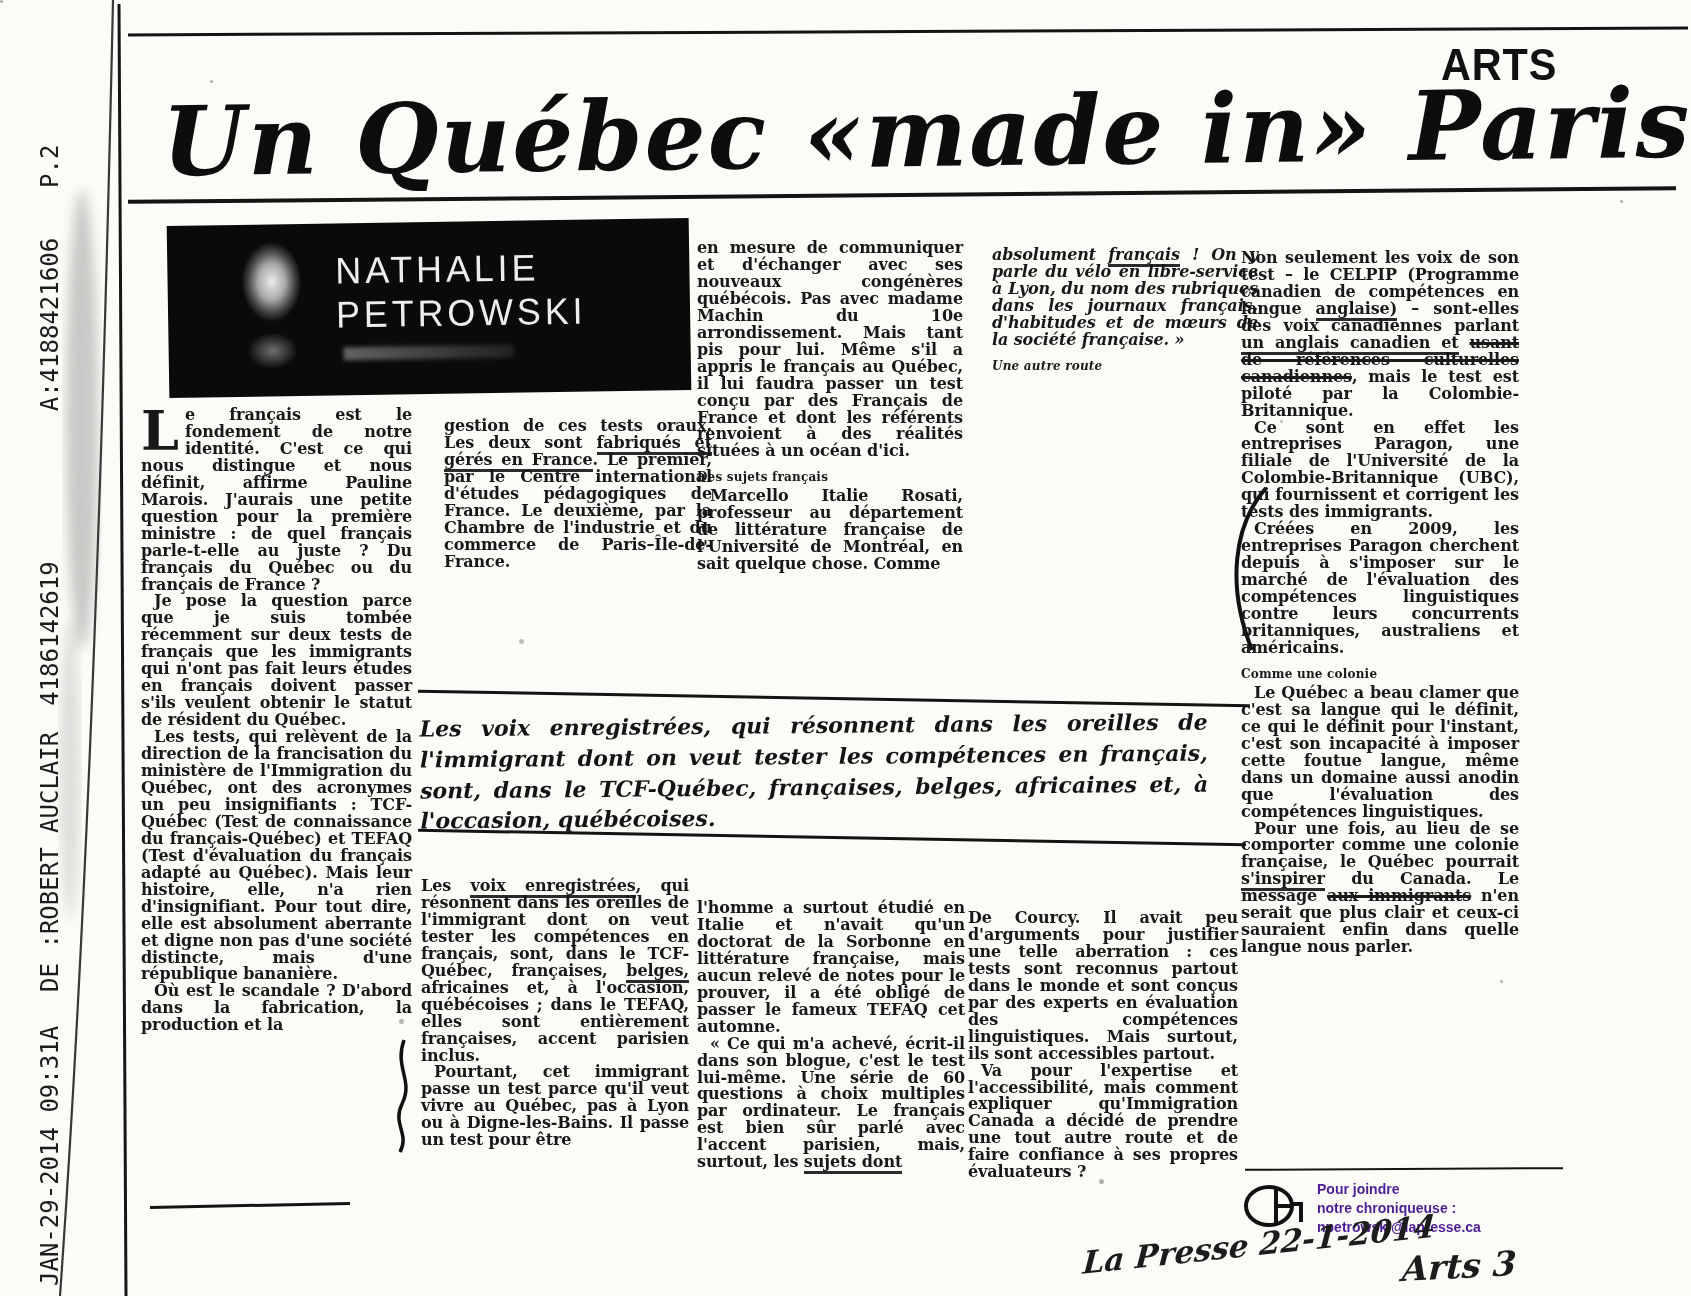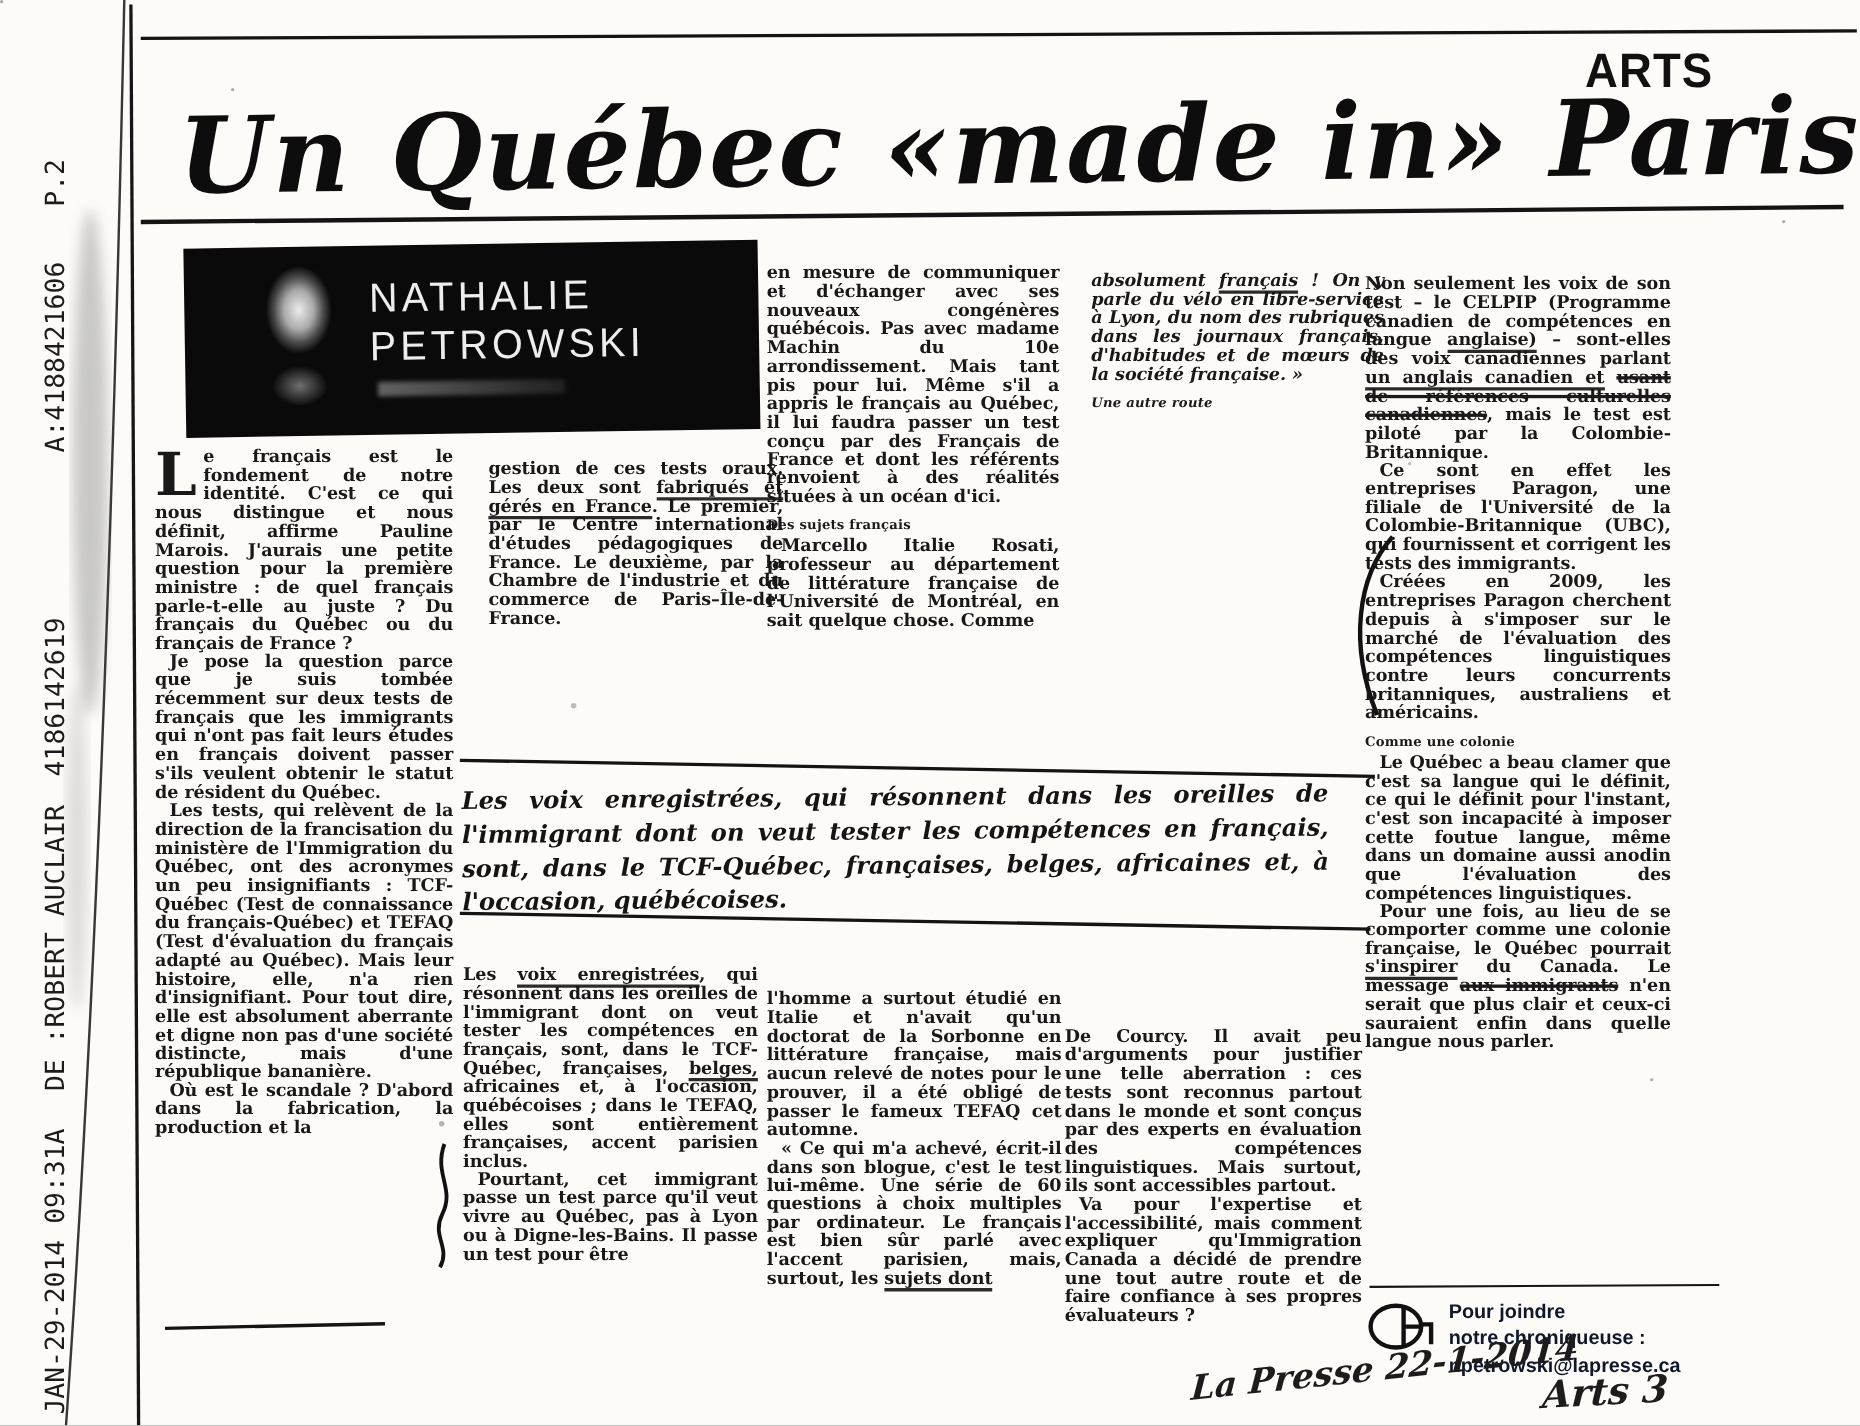--- a/index.html
+++ b/index.html
@@ -64,21 +64,21 @@
     filter:blur(2px);
   }
   
   .col { position:absolute; }
   #col1  { left:141px;  top:407px; width:271px; }
   #col2t { left:421px;  top:418px; width:268px;margin-left:23px; }
   #col2b { left:421px;  top:878px; width:268px; }
   #col3t { left:697px;  top:240px; width:266px; }
   #col3b { left:697px;  top:900px; width:268px; }
   #col4t { left:992px;  top:247px; width:266px;font-style:italic; }
-  #col4b { left:968px;  top:910px; width:270px;margin-top:24px; }
+  #col4b { left:968px;  top:910px; width:270px; }
   #col5  { left:1241px; top:250px; width:278px; }
   .col p {
     margin:0; text-align:justify; font-size:16px; line-height:1.06;
     font-weight:bold; letter-spacing:-0.1px; color:#181818;
   }
   .col p + p, .col h3 + p { text-indent:13px; }
   .col h3 {
     margin:10px 0 4px 0; font-size:12px; font-weight:bold; letter-spacing:0.2px;
   }
   .dropcap {
@@ -91,22 +91,22 @@
   .pullquote {
     position:absolute; left:420px; top:710px; width:788px;
     font-size:22px; font-style:italic; font-weight:bold; line-height:1.4;
     text-align:justify; transform:rotate(-0.5deg); color:#141414;
   }
   
   .footer { position:absolute; left:1243px; top:1180px; width:340px; }
   .mouse-icon { position:absolute; left:0; top:2px; }
   .footer-text {
     position:absolute; left:74px; top:0;
-    font-family:"Liberation Sans", sans-serif; font-weight:bold; font-size:18px;
-    line-height:1.35; color:#0f172a;
+    font-family:"Liberation Sans", sans-serif; font-weight:bold; font-size:14px;
+    line-height:1.35; color:#4c1d95;
   }
   
   .handwriting {
     position:absolute; font-style:italic; font-weight:bold; color:#1c1c1c;
     font-family:"DejaVu Serif", serif; white-space:nowrap;
   }
   #hand1 { left:1082px; top:1226px; font-size:31px; transform:rotate(-6deg) skewX(-10deg); }
   #hand2 { left:1402px; top:1246px; font-size:34px; transform:rotate(-3deg) skewX(-6deg); }
   
   .speck { position:absolute; width:3px; height:3px; background:rgba(20,20,20,0.35); border-radius:50%;

